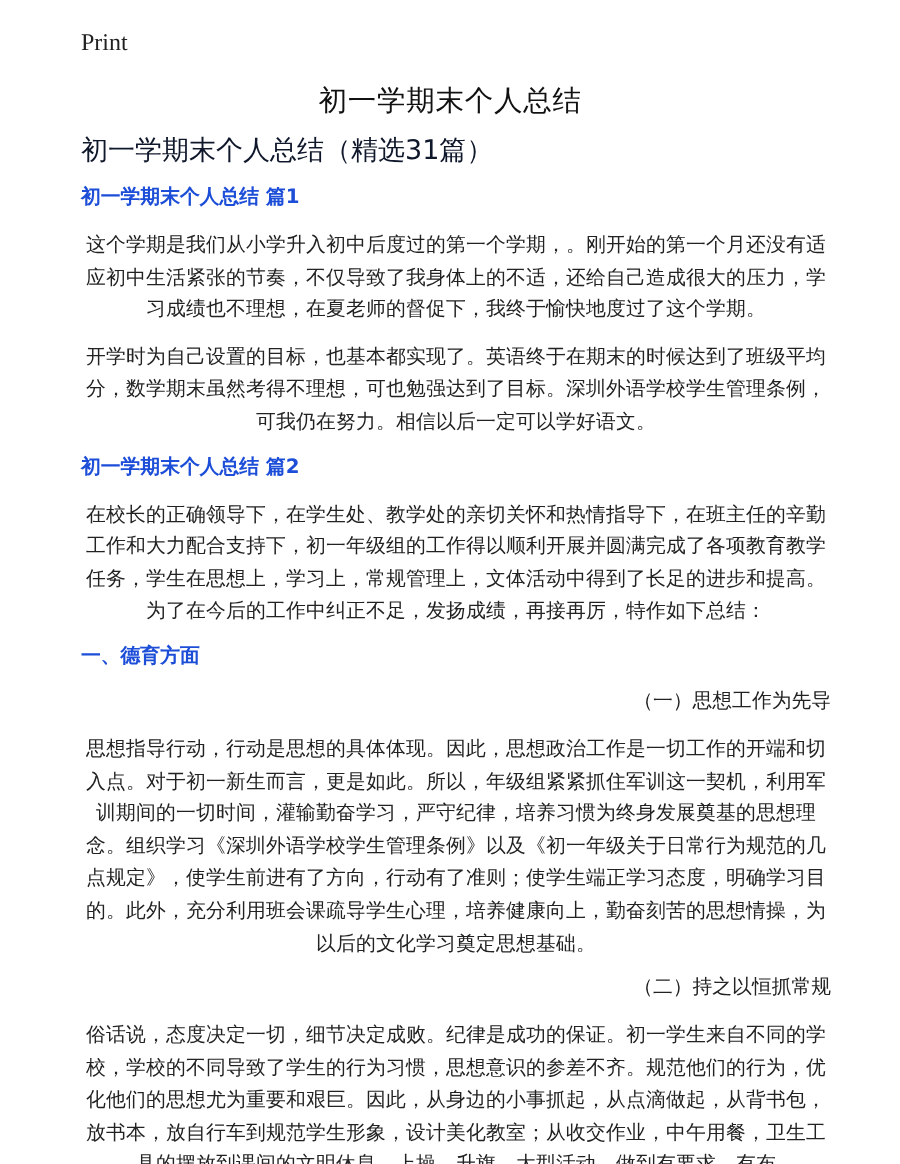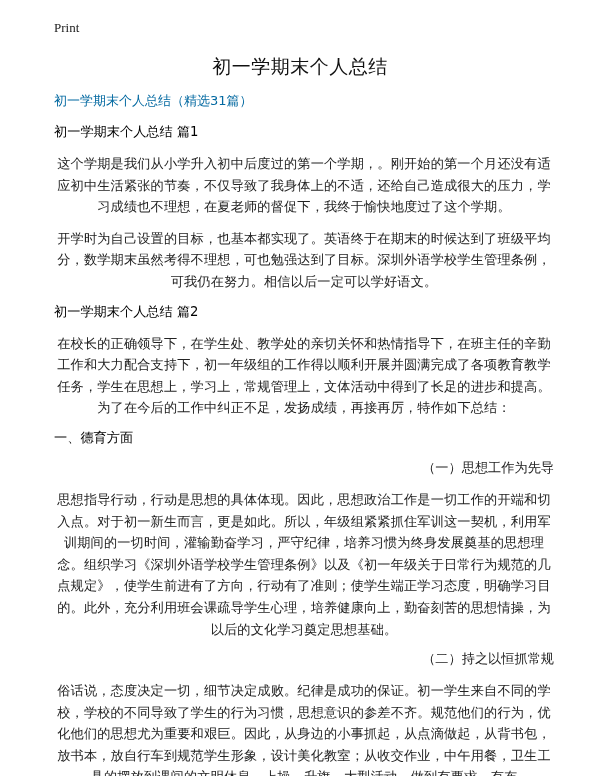--- a/index.html
+++ b/index.html
@@ -1,21 +1,21 @@
 <!DOCTYPE html>
 <html><head>
 <meta charset="utf-8">
 <style>
   html, body { margin: 0; padding: 0; background: #ffffff; }
   body { width: 600px; height: 776px; overflow: hidden; position: relative; color: #111; }
-  .print-label { position: absolute; left: 54px; top: 20px; font-family: "Liberation Serif", serif; font-size: 13px; color: #222; }
+  .print-label { position: absolute; left: 54px; top: 20px; font-family: "Liberation Serif", serif; font-size: 16px; color: #222; }
   .title { position: absolute; left: 0; width: 600px; top: 54px; text-align: center; font-family: "DejaVu Sans", sans-serif; font-size: 19px; font-weight: normal; color: #111; letter-spacing: 0.5px; }
   .content { position: absolute; left: 54px; top: 92px; width: 500px; font-family: "DejaVu Sans", sans-serif; }
-  .subtitle { font-size: 13px; line-height: 18px; margin: 0 0 13px 0; color: #0369a1; }
-  .heading { font-size: 13.2px; font-weight: normal; line-height: 18px; margin: 0 0 12px 0; color: #000000; }
+  .subtitle { font-size: 18px; line-height: 18px; margin: 0 0 13px 0; color: #0f172a; }
+  .heading { font-size: 13.2px; font-weight: bold; line-height: 18px; margin: 0 0 12px 0; color: #1d4ed8; }
   .para { font-size: 13.2px; line-height: 21.6px; margin: 0 0 10px 0; color: #222; text-align: center; word-break: break-all; letter-spacing: 0.15px; }
   .sub-heading { font-size: 13.2px; line-height: 18px; margin: 0 0 12px -6px; color: #222; text-align: right; }
 </style>
 </head>
 <body>
 
 <div class="print-label">Print</div>
 <h1 class="title" style="margin:0;">初一学期末个人总结</h1>
 
 <div class="content">

